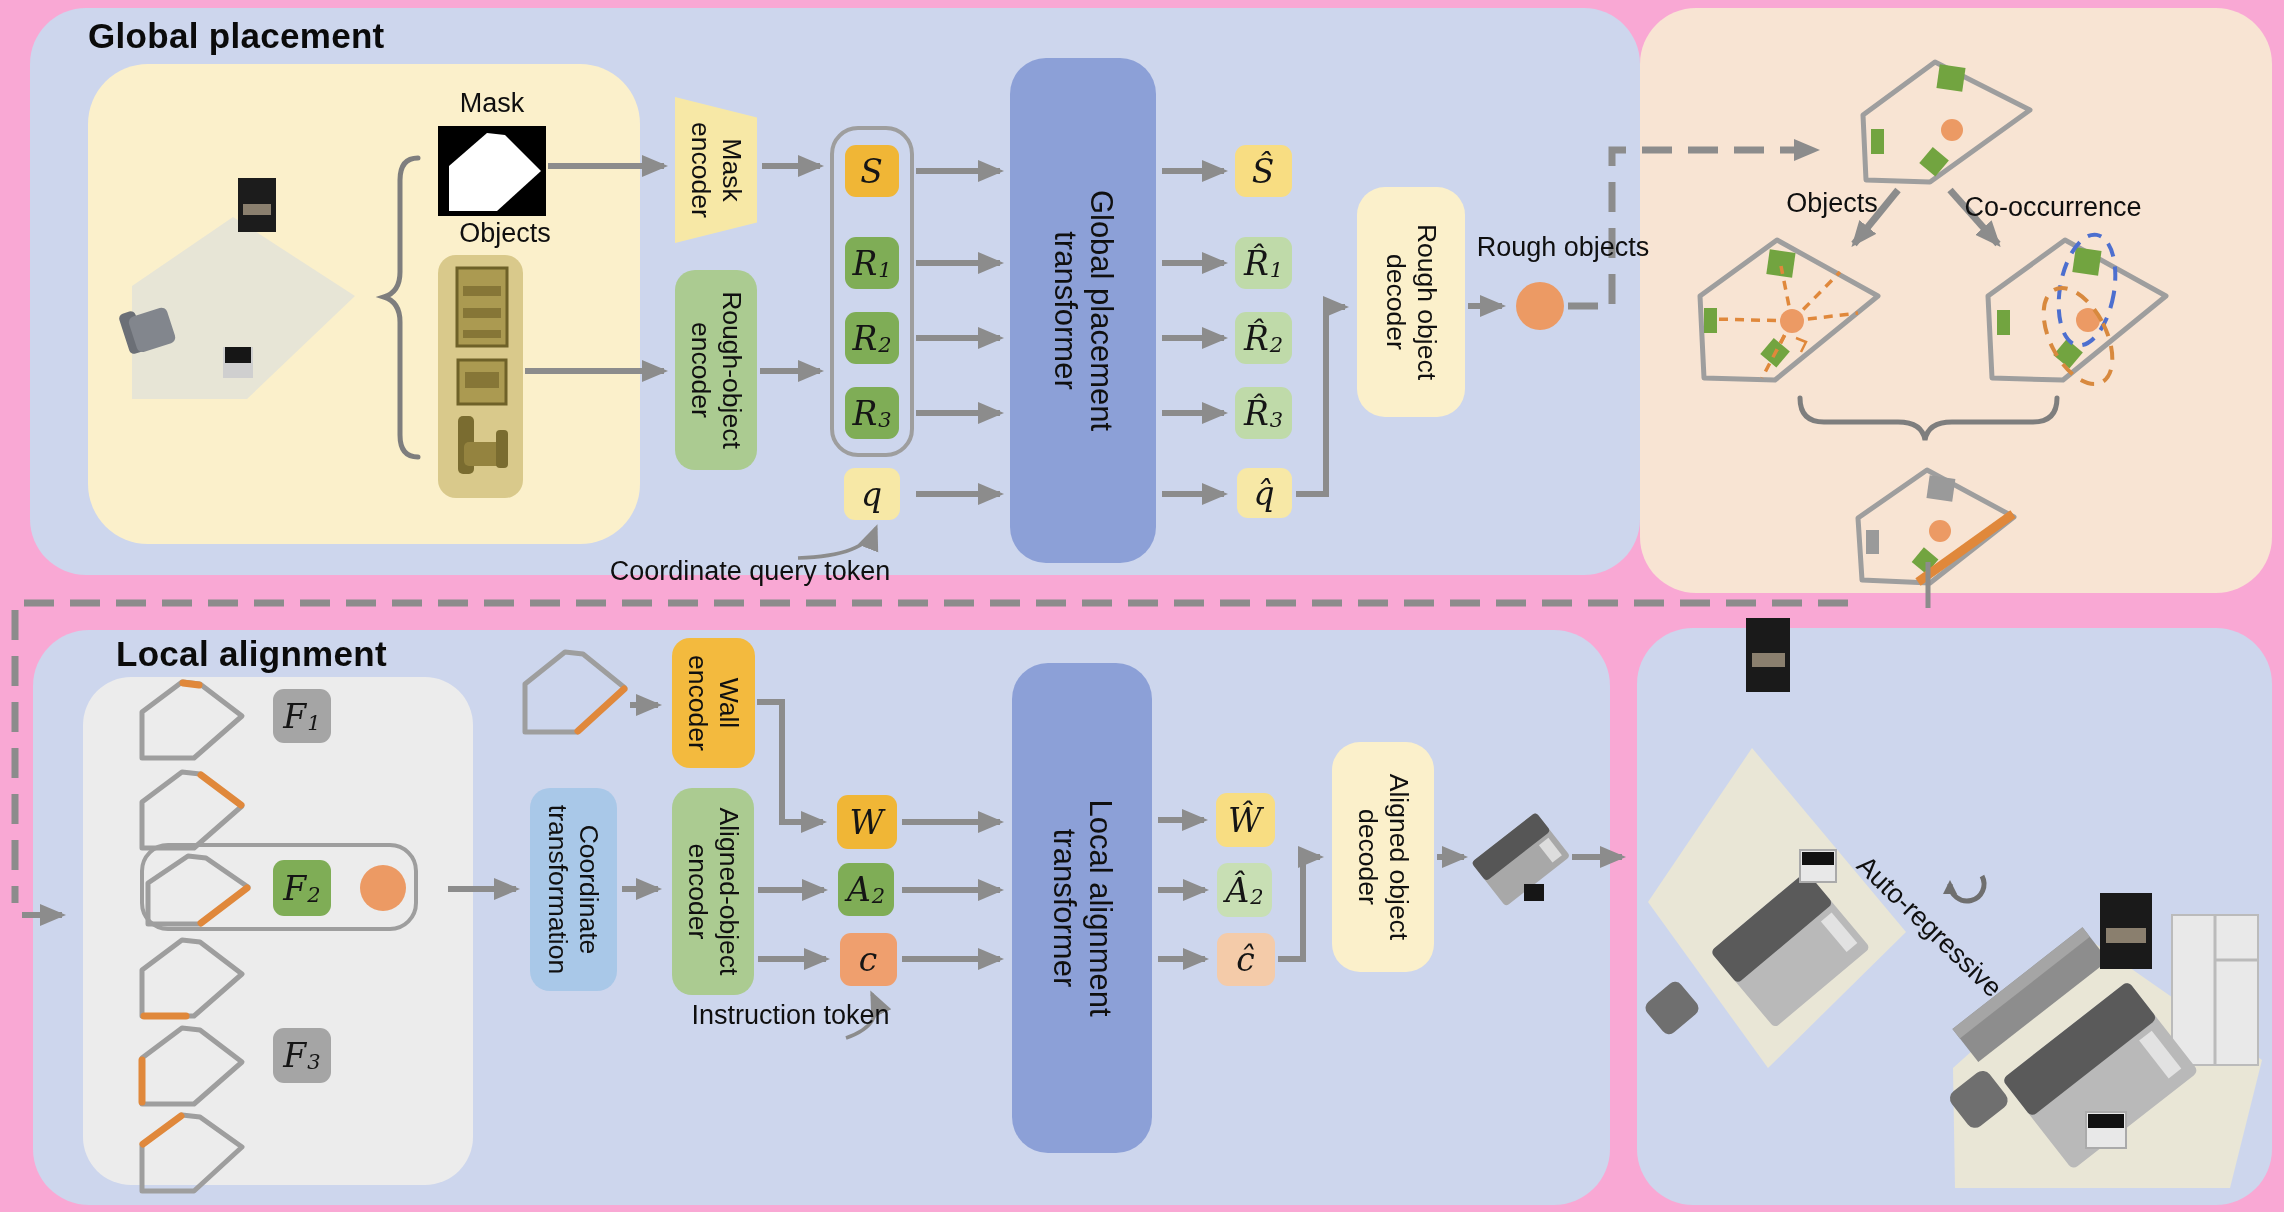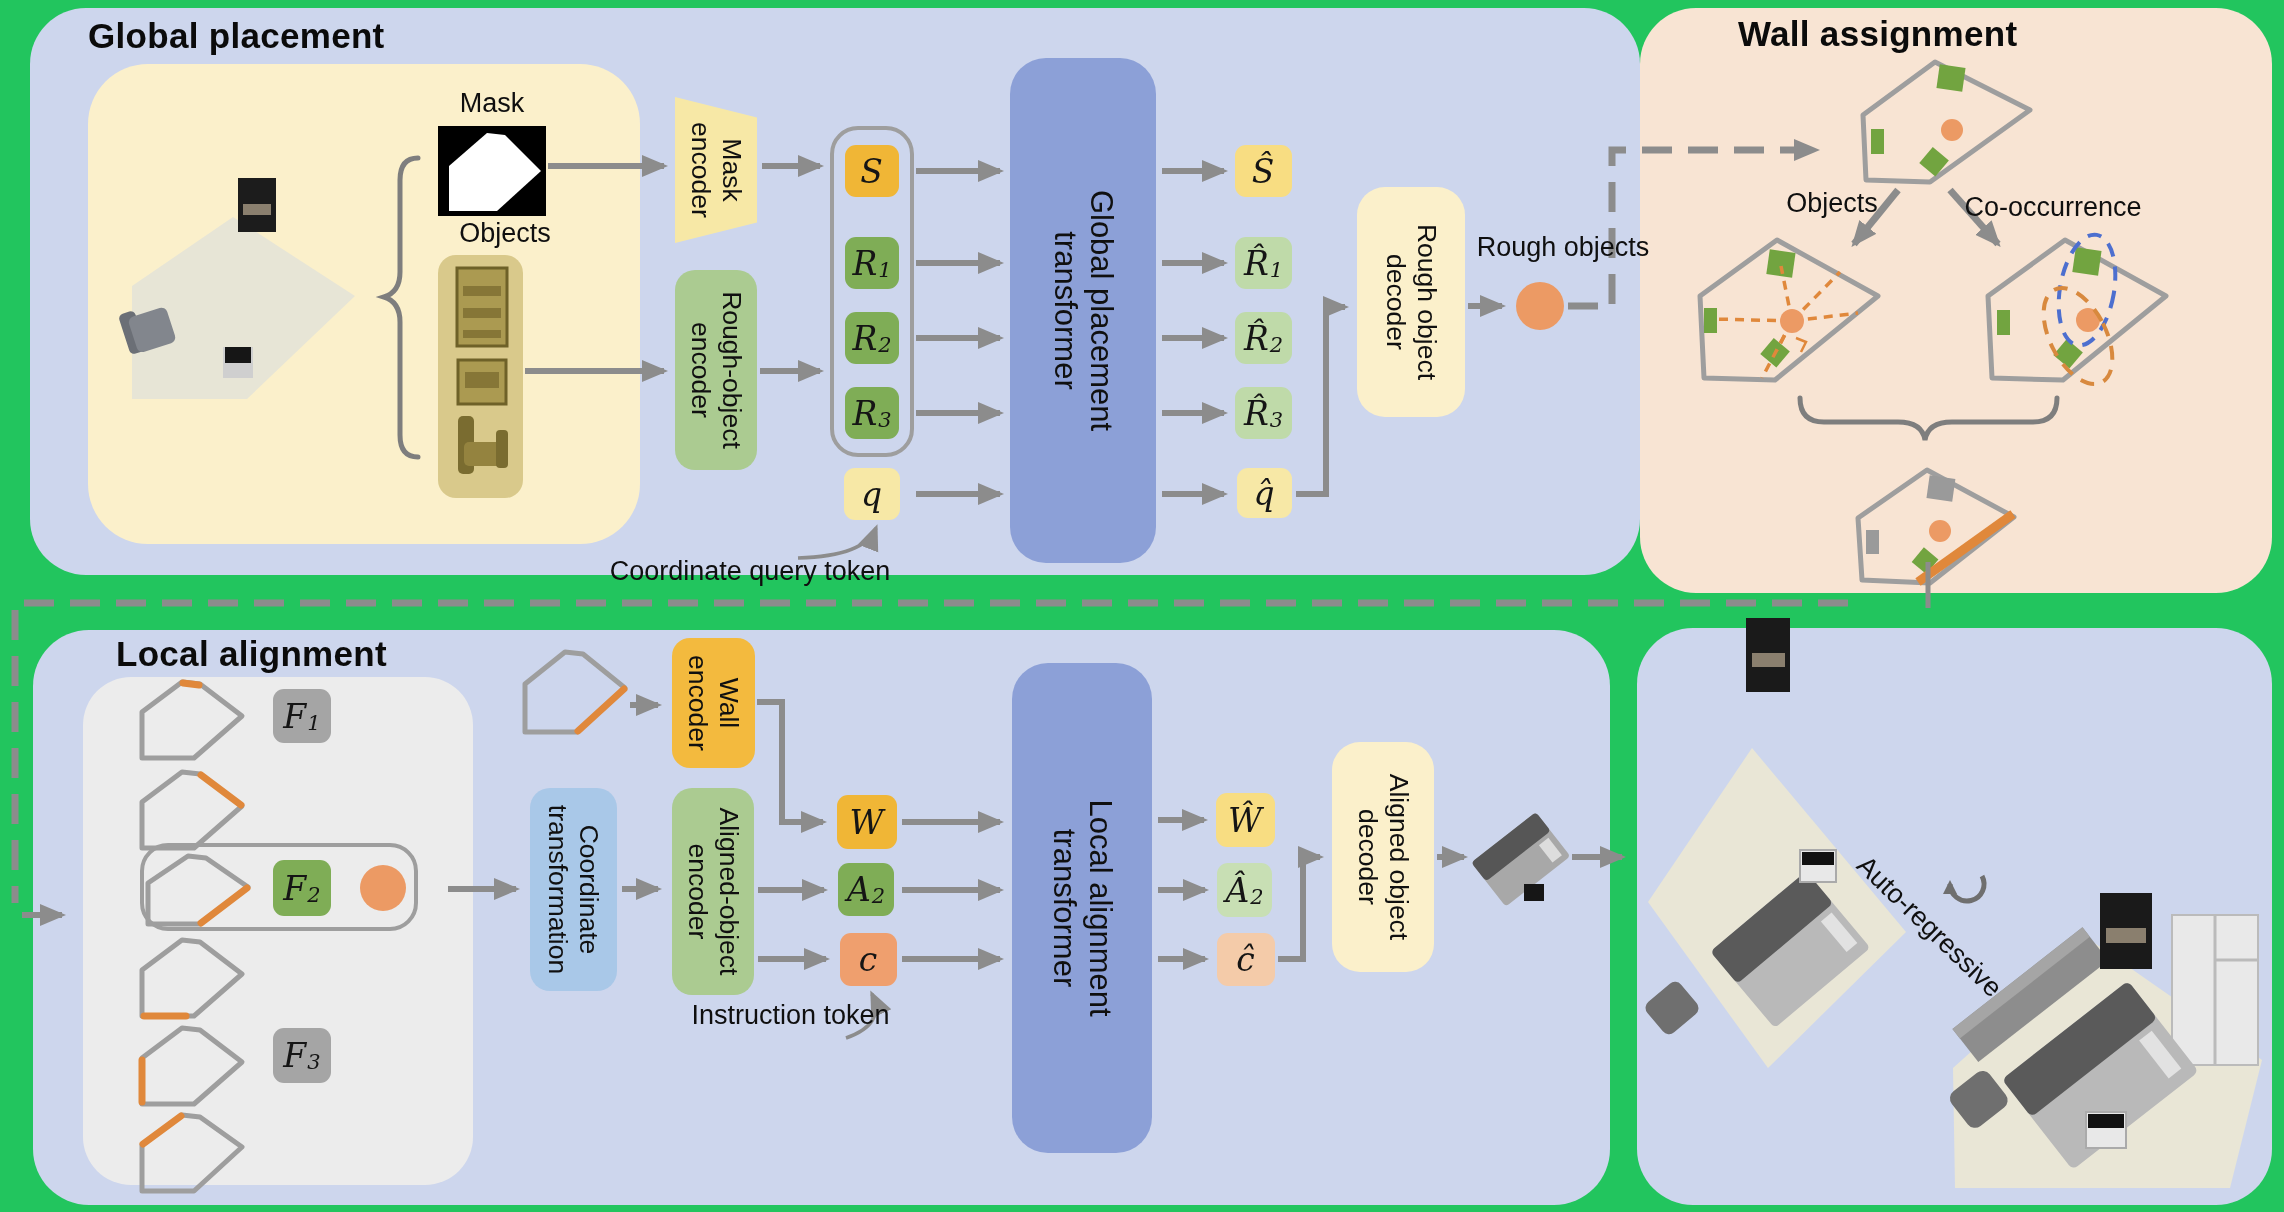--- a/index.html
+++ b/index.html
@@ -1,16 +1,16 @@
 <!DOCTYPE html>
 <html><head>
 <meta charset="utf-8">
 <style>
 html,body{margin:0;padding:0;background:#fff}
-#stage{position:relative;width:2284px;height:1212px;background:#22c55e;font-family:"Liberation Sans",sans-serif;color:#111;overflow:hidden}
+#stage{position:relative;width:2284px;height:1212px;background:#f9a8d4;font-family:"Liberation Sans",sans-serif;color:#111;overflow:hidden}
 .panel{position:absolute;border-radius:56px;z-index:1}
 .sub-panel{position:absolute;z-index:2}
 .ptitle{position:absolute;z-index:6;font-size:35px;font-weight:bold;letter-spacing:.3px;color:#0b0b0b}
 .lbl{position:absolute;z-index:6;font-size:27px;text-align:center;color:#0f0f0f}
 svg.overlay{position:absolute;left:0;top:0;z-index:4;pointer-events:none}
 .vbox{position:absolute;z-index:5}
 .vbox .in{position:absolute;left:0;top:0;transform-origin:0 0;transform:rotate(90deg) translateY(-100%);display:flex;flex-direction:column;align-items:center;justify-content:center;text-align:center;font-size:26.5px;line-height:1.16;color:#101010}
 .vbox.big .in{font-size:31px}
 .token{position:absolute;z-index:5;display:flex;align-items:center;justify-content:center;border-radius:11px;font-family:"DejaVu Serif",serif;font-style:italic;font-size:33px;line-height:1;color:#151515}
 .token sub{font-size:21px;font-style:italic;transform:translateY(7px);margin-left:1px}
@@ -24,21 +24,20 @@
   <div class="panel" style="left:30px;top:8px;width:1610px;height:567px;background:#cdd6ed"></div>
   <div class="panel" style="left:1640px;top:8px;width:632px;height:585px;background:#f8e4d3"></div>
   <div class="panel" style="left:33px;top:630px;width:1577px;height:575px;background:#cdd6ed"></div>
   <div class="panel" style="left:1637px;top:628px;width:635px;height:577px;background:#cdd6ed"></div>
 
   <div class="sub-panel" style="left:88px;top:64px;width:552px;height:480px;background:#fbf0cb;border-radius:60px"></div>
   <div class="sub-panel" style="left:83px;top:677px;width:390px;height:508px;background:#ececec;border-radius:48px"></div>
   <div class="sub-panel" style="left:438px;top:255px;width:85px;height:243px;background:#d9c98b;border-radius:18px"></div>
 
   <div class="ptitle" style="left:88px;top:16px">Global placement</div>
-  <div class="ptitle" style="left:1738px;top:14px">Wall assignment</div>
   <div class="ptitle" style="left:116px;top:634px">Local alignment</div>
 
   <div class="lbl" style="left:428px;top:88px;width:128px">Mask</div>
   <div class="lbl" style="left:441px;top:218px;width:128px">Objects</div>
   <div class="lbl" style="left:595px;top:556px;width:310px">Coordinate query token</div>
   <div class="lbl" style="left:1448px;top:232px;width:230px">Rough objects</div>
   <div class="lbl" style="left:1762px;top:188px;width:140px">Objects</div>
   <div class="lbl" style="left:1958px;top:192px;width:190px">Co-occurrence</div>
   <div class="lbl" style="left:688px;top:1000px;width:205px">Instruction token</div>
   <div class="rot-lbl" style="left:1872px;top:850px;transform:rotate(44deg)">Auto-regressive</div>

